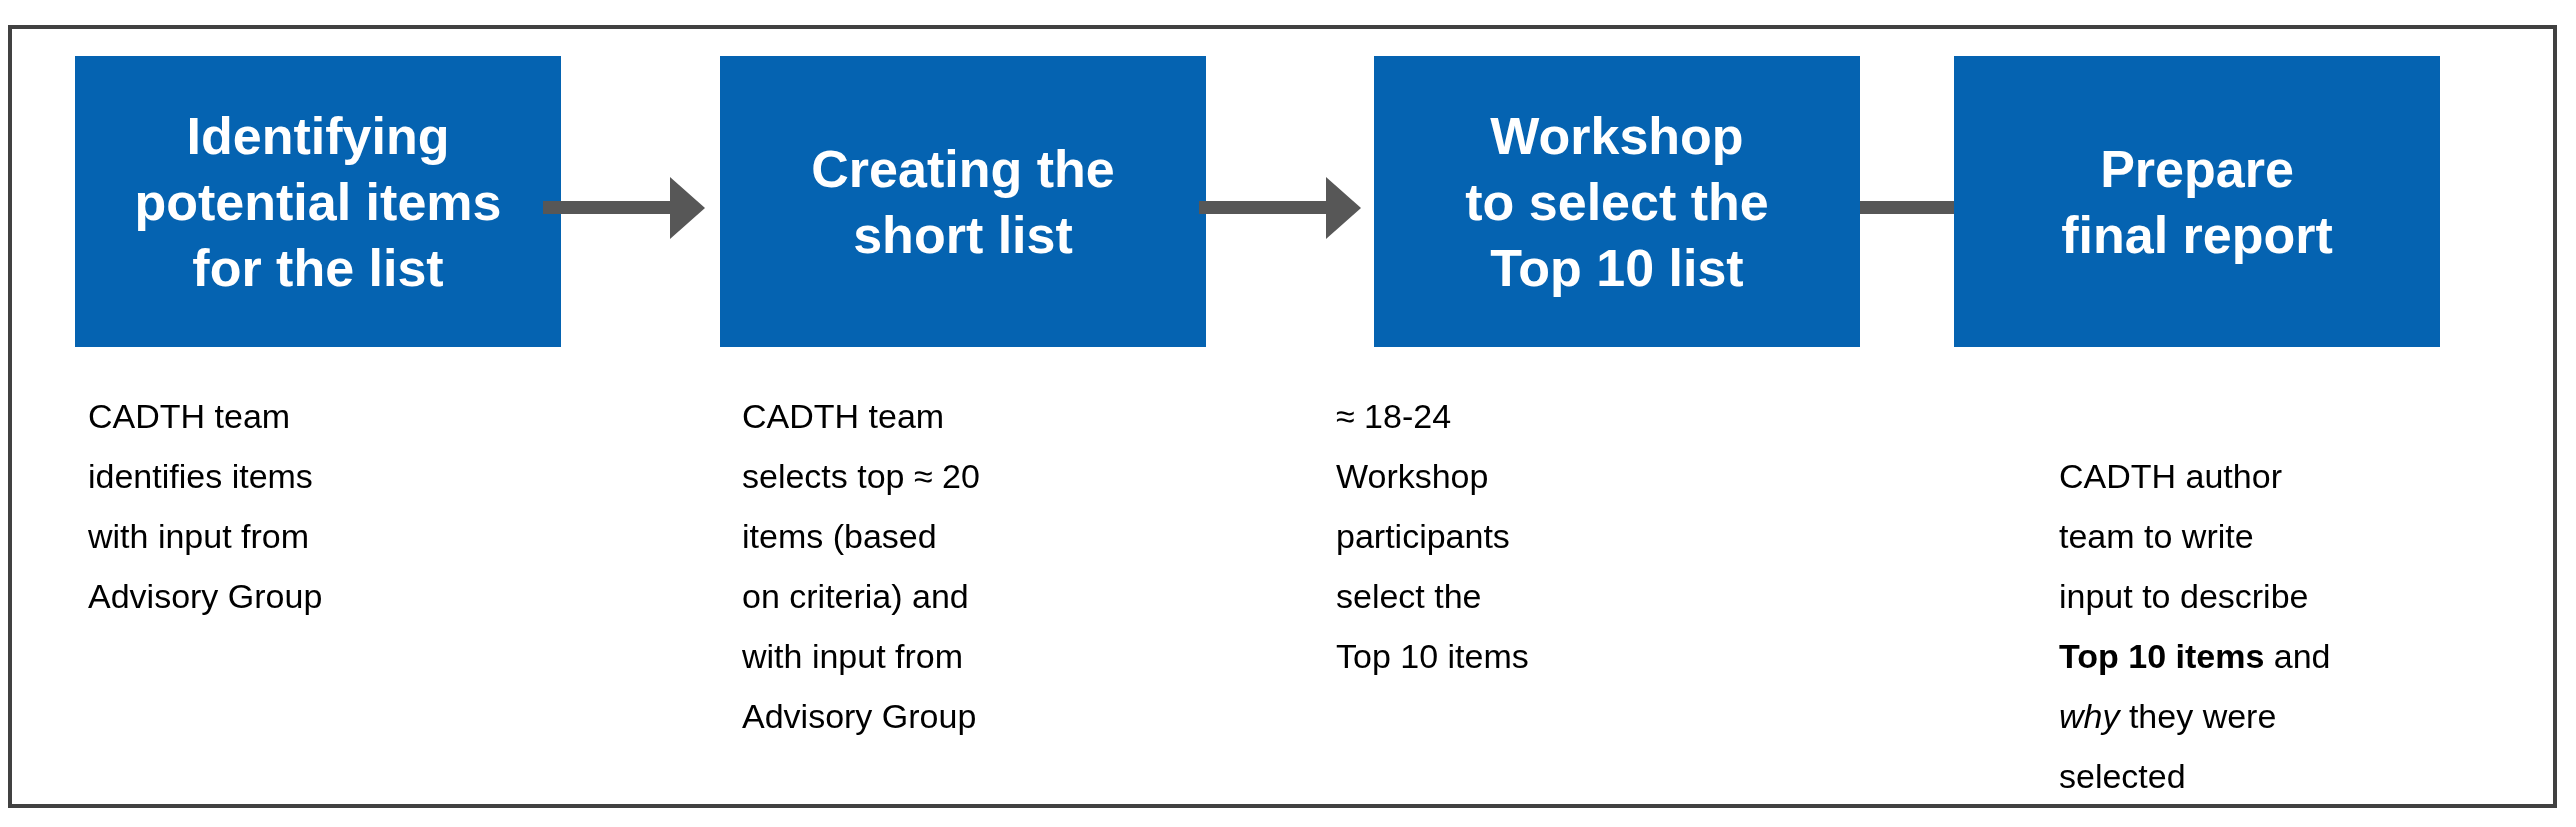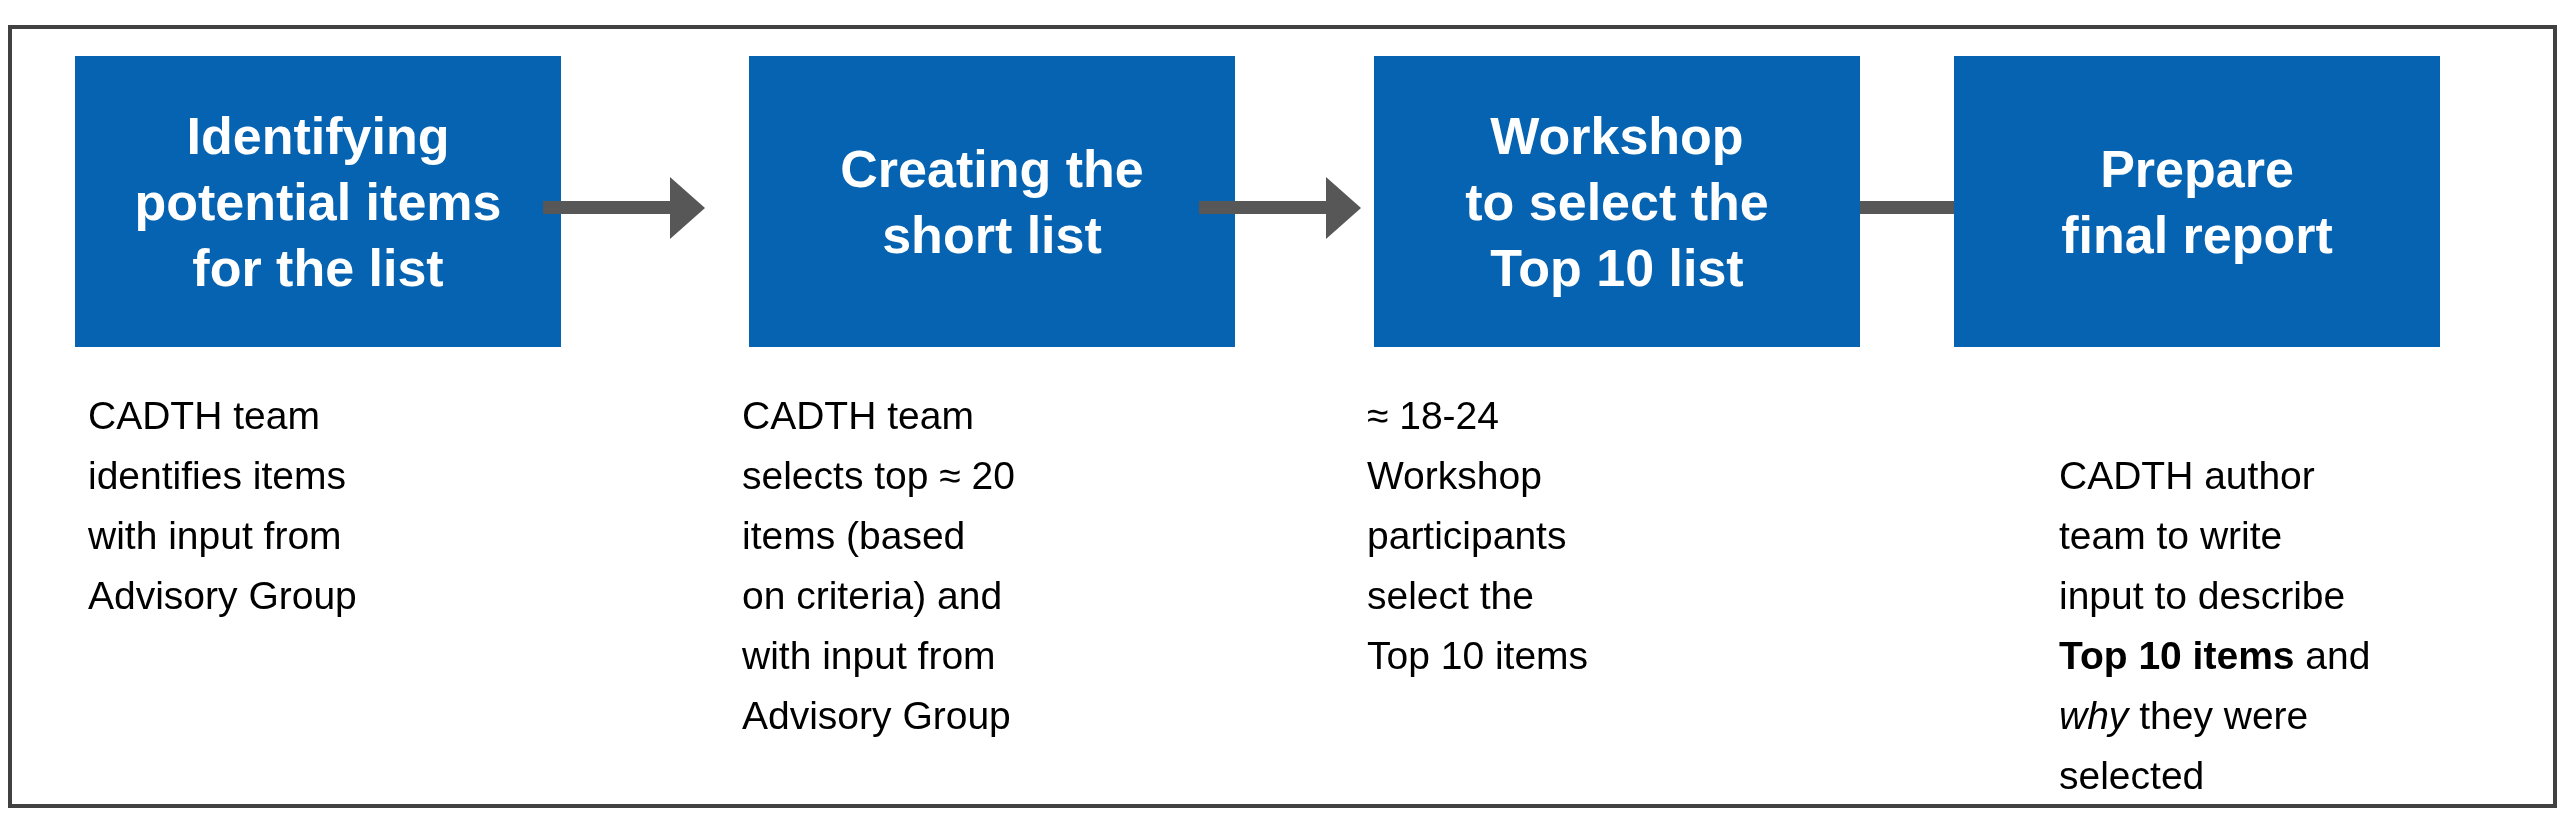--- a/index.html
+++ b/index.html
@@ -54,21 +54,21 @@
     width: 0; height: 0;
     border-top: 31.5px solid transparent;
     border-bottom: 31.5px solid transparent;
     border-left: 35px solid var(--arrow_gray);
   }
   .body-text {
     position: absolute;
     top: 386px;
     width: 605px;
     color: var(--body_black);
-    font-size: 39px;
+    font-size: 34px;
     font-weight: 400;
     line-height: 60px;
     text-align: left;
     white-space: pre-line;
   }
   .seg-bold { font-weight: 700; }
   .seg-italic { font-style: italic; margin-top: 45px; }
 </style>
 </head>
 <body>
@@ -79,21 +79,21 @@
   <div class="box-title">Identifying
 potential items
 for the list</div>
 </div>
 
 <div class="arrow" style="left:543px">
   <div class="arrow-shaft"></div>
   <div class="arrow-head"></div>
 </div>
 
-<div class="box" style="left:749px">
+<div class="box" style="left:720px">
   <div class="box-title">Creating the
 short list</div>
 </div>
 
 <div class="arrow" style="left:1199px">
   <div class="arrow-shaft"></div>
   <div class="arrow-head"></div>
 </div>
 
 <div class="box" style="left:1374px">
@@ -117,21 +117,21 @@
 with input from
 Advisory Group</div>
 
 <div class="body-text" style="left:742px">CADTH team
 selects top ≈ 20
 items (based
 on criteria) and
 with input from
 Advisory Group</div>
 
-<div class="body-text" style="left:1367px">≈ 18-24
+<div class="body-text" style="left:1336px">≈ 18-24
 Workshop
 participants
 select the
 Top 10 items</div>
 
 <div class="body-text" style="left:2059px">
   <span>CADTH author
 team to write
 input to describe
 </span><span class="seg-bold">Top 10 items</span><span> and

